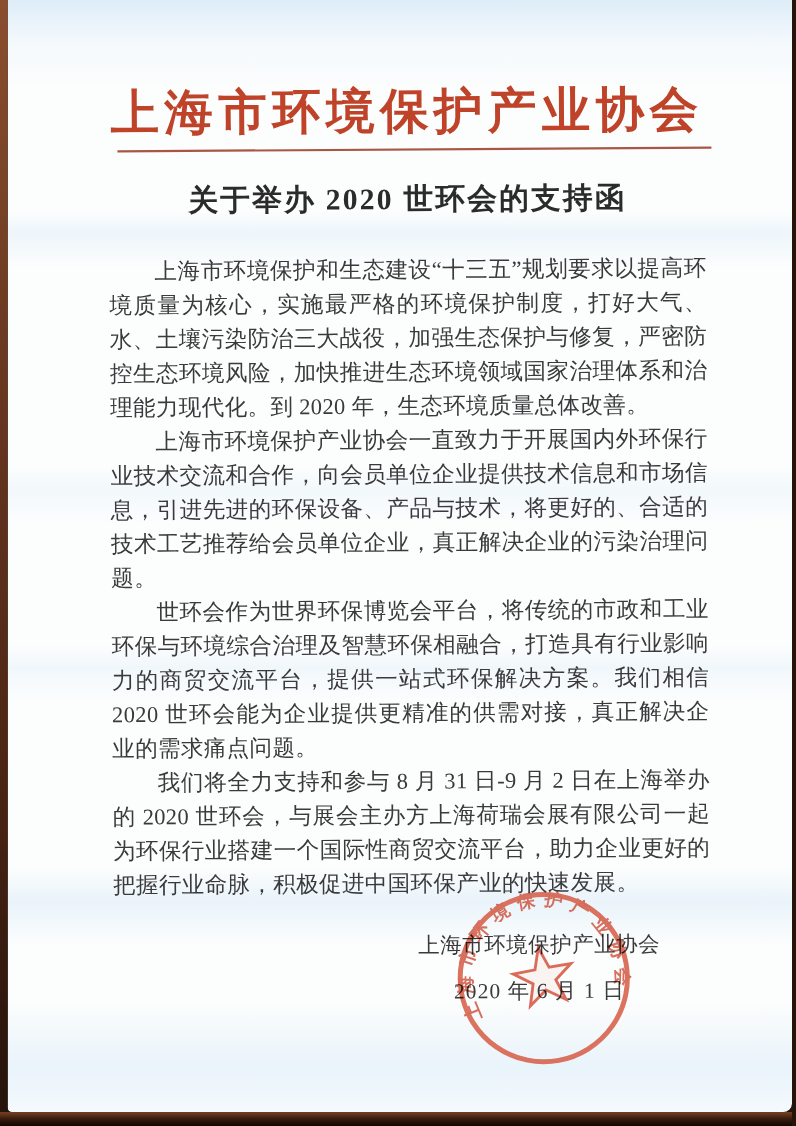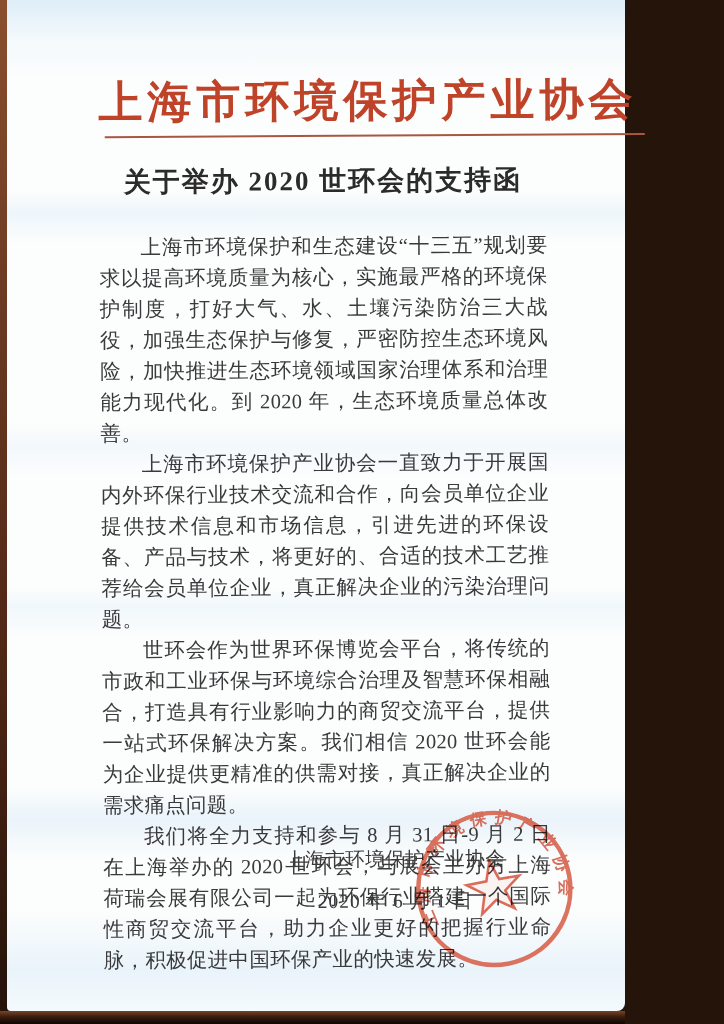--- a/index.html
+++ b/index.html
@@ -2,21 +2,21 @@
 <html><head>
 <meta charset="utf-8">
 <style>
   html,body{margin:0;padding:0;}
   body{
     width:724px;height:1024px;
     background:#241409;
     font-family:"Liberation Serif","DejaVu Serif",serif;
     overflow:hidden;position:relative;
   }
-  .scan-frame{position:absolute;inset:0;width:625px;height:1024px;}
+  .scan-frame{position:absolute;inset:0;width:720px;height:1024px;}
   .edge-left{
     position:absolute;left:0;top:0;bottom:0;width:7px;
     background:linear-gradient(180deg,#8a4f2e 0%,#6b3a22 30%,#4a2413 70%,#24120a 100%);
   }
   .edge-bottom{
     position:absolute;left:0;right:0;bottom:0;height:13px;
     background:linear-gradient(180deg,#7a4326 0%,#3a1d0e 45%,#0d0603 100%);
   }
   .paper{
     position:absolute;left:7px;top:0;right:0;bottom:13px;

